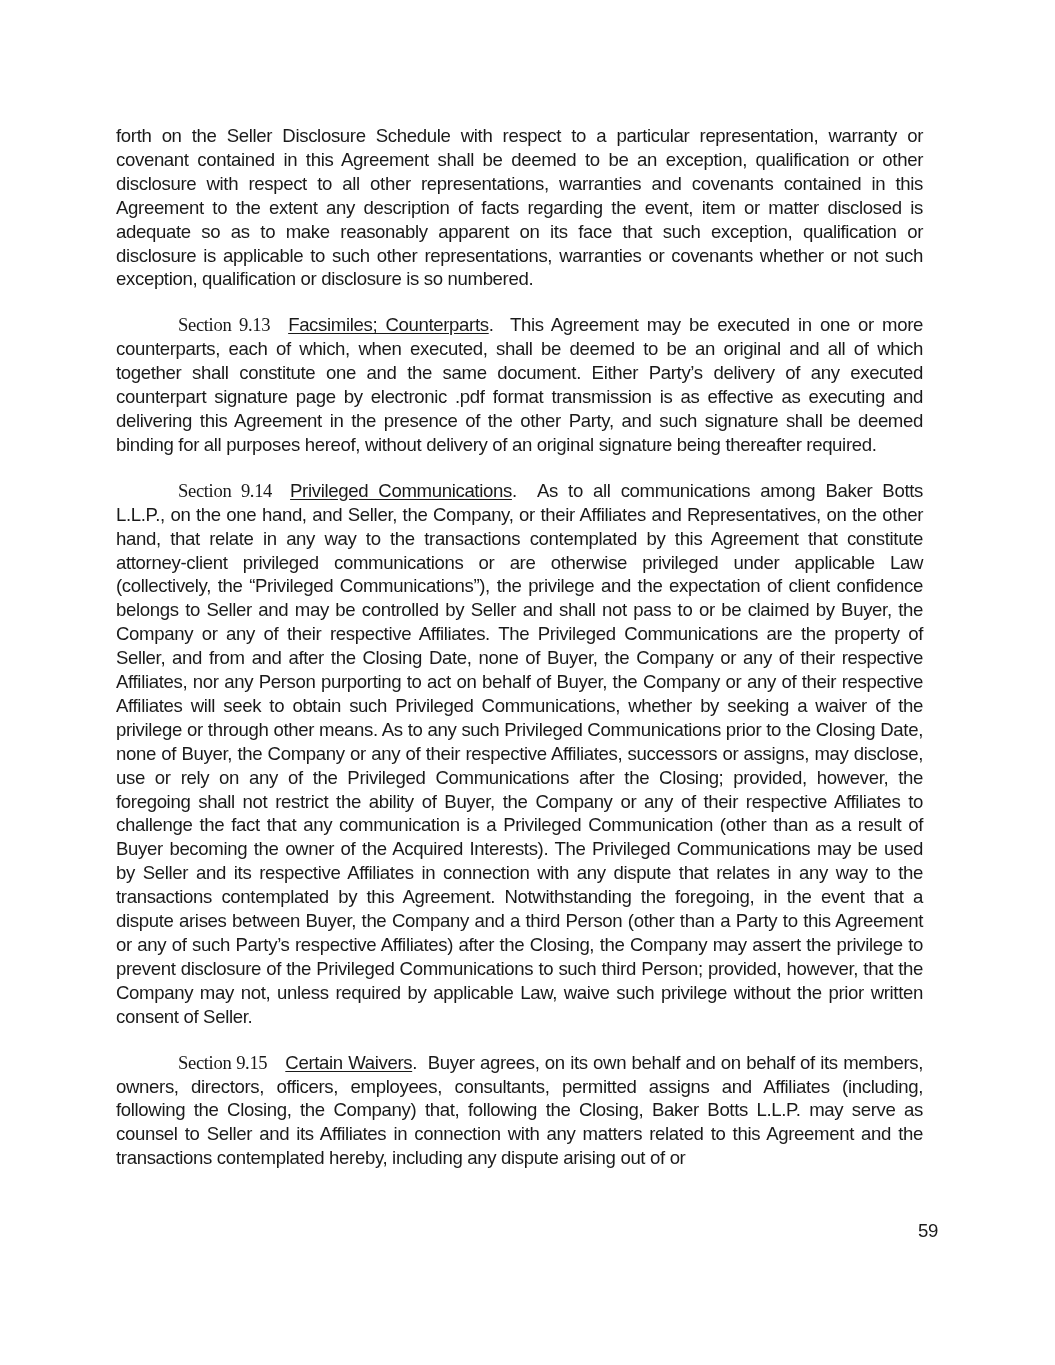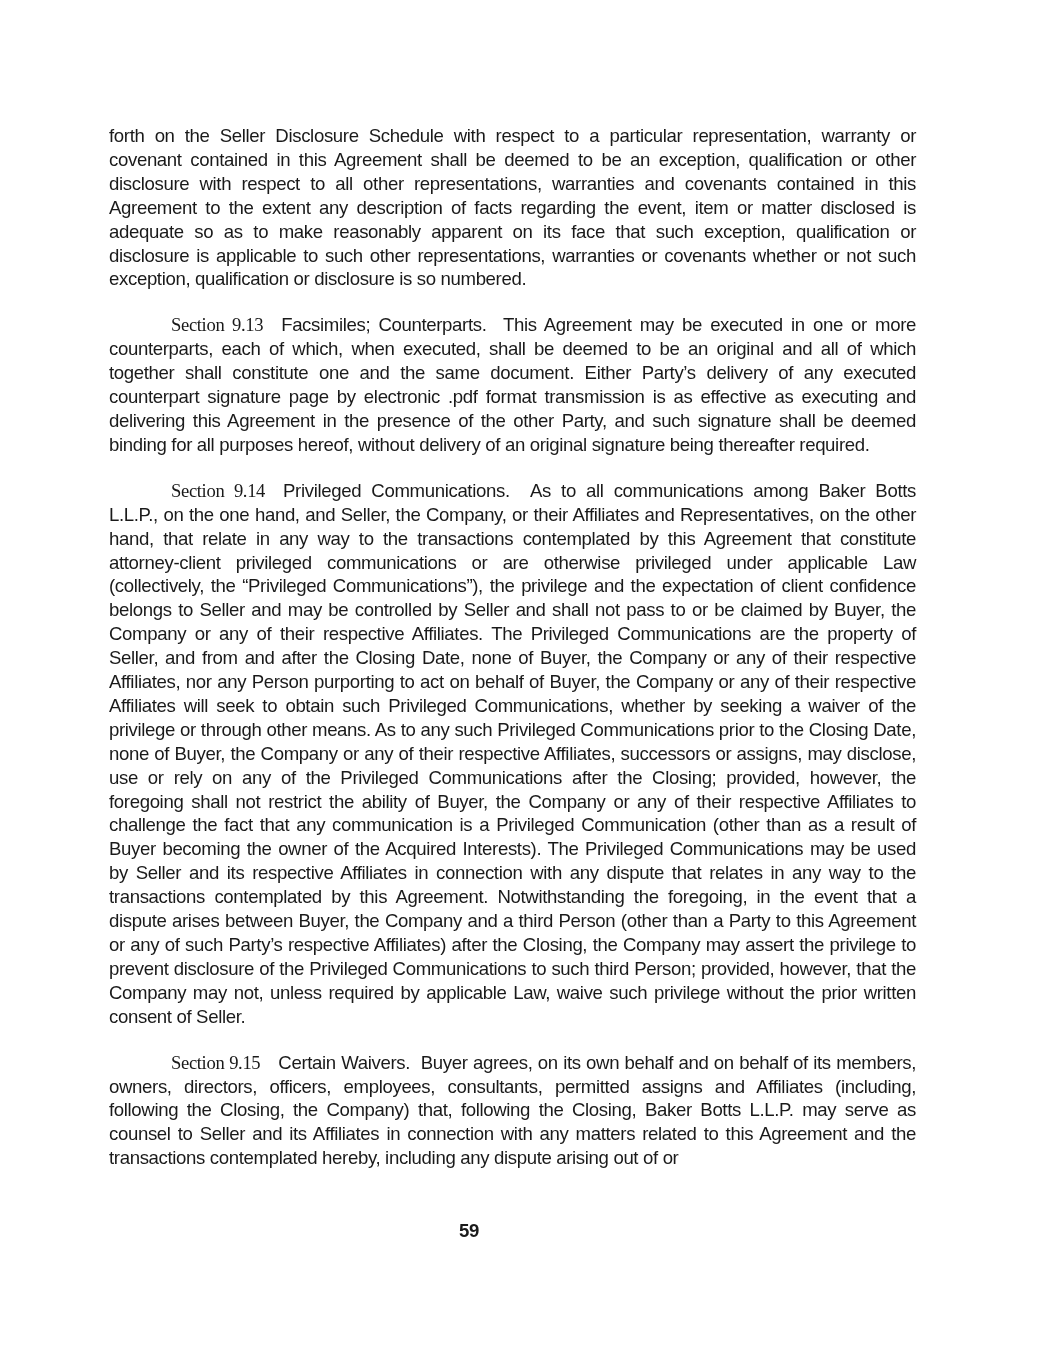--- a/index.html
+++ b/index.html
@@ -10,21 +10,21 @@
     body {
       width: 1055px;
       height: 1365px;
       position: relative;
       overflow: hidden;
       font-family: "Liberation Sans", sans-serif;
       color: #1a1a1a;
     }
     .page {
       position: absolute;
-      left: 109px;
+      left: 116px;
       top: 124px;
       width: 807px;
     }
     .para {
       font-size: 18.6px;
       line-height: 23.9px;
       text-align: justify;
       margin: 0;
       letter-spacing: -0.35px;
       word-spacing: 0px;
@@ -37,33 +37,33 @@
     }
     .sec-num {
       display: inline;
       font-family: Liberation Serif, serif;
     }
     .sec-gap {
       display: inline-block;
       width: 18px;
     }
     .sec-title {
+      text-decoration: underline;
       text-underline-offset: 2px;
       margin-top: 40px;
     }
     .page-number {
       position: absolute;
       left: 0;
       width: 938px;
       top: 1219px;
-      text-align: center;
+      text-align: right;
       font-size: 18.6px;
       line-height: 23.9px;
       letter-spacing: -0.35px;
-      font-weight: bold;
     }
   </style>
 </head>
 <body>
 
 <div class="page">
 
   <p class="para"><span>forth on the Seller Disclosure Schedule with respect to a particular representation, warranty or covenant contained in this Agreement shall be deemed to be an exception, qualification or other disclosure with respect to all other representations, warranties and covenants contained in this Agreement to the extent any description of facts regarding the event, item or matter disclosed is adequate so as to make reasonably apparent on its face that such exception, qualification or disclosure is applicable to such other representations, warranties or covenants whether or not such exception, qualification or disclosure is so numbered.</span></p>
 
   <p class="para indent"><span class="sec-num">Section 9.13</span><span class="sec-gap"></span><span class="sec-title">Facsimiles; Counterparts</span><span>.</span>&nbsp;&nbsp;<span>This Agreement may be executed in one or more counterparts, each of which, when executed, shall be deemed to be an original and all of which together shall constitute one and the same document.  Either Party’s delivery of any executed counterpart signature page by electronic .pdf format transmission is as effective as executing and delivering this Agreement in the presence of the other Party, and such signature shall be deemed binding for all purposes hereof, without delivery of an original signature being thereafter required.</span></p>

